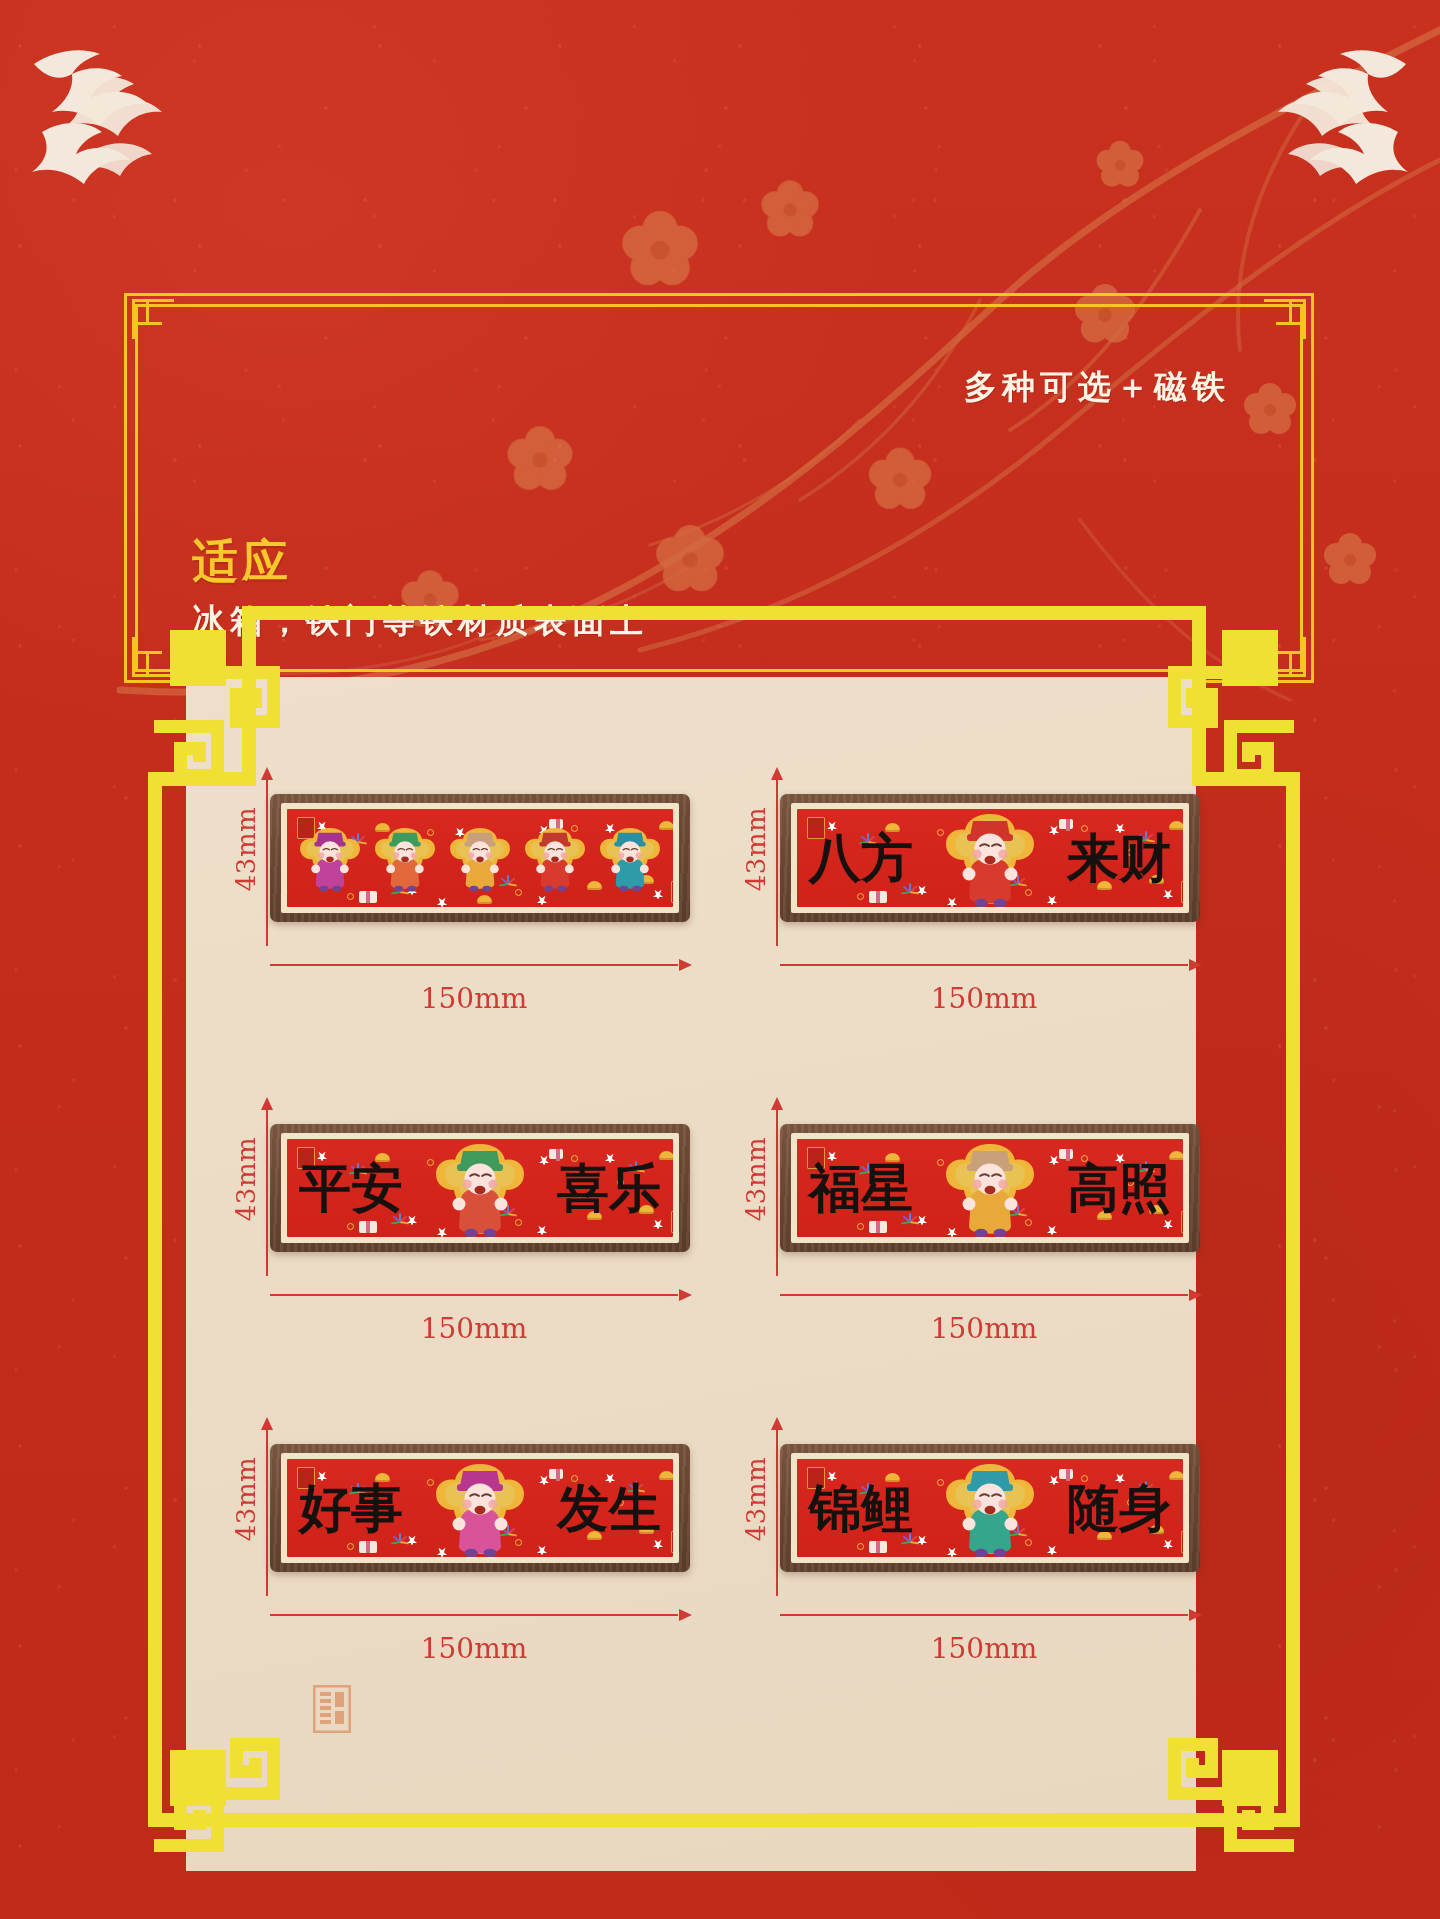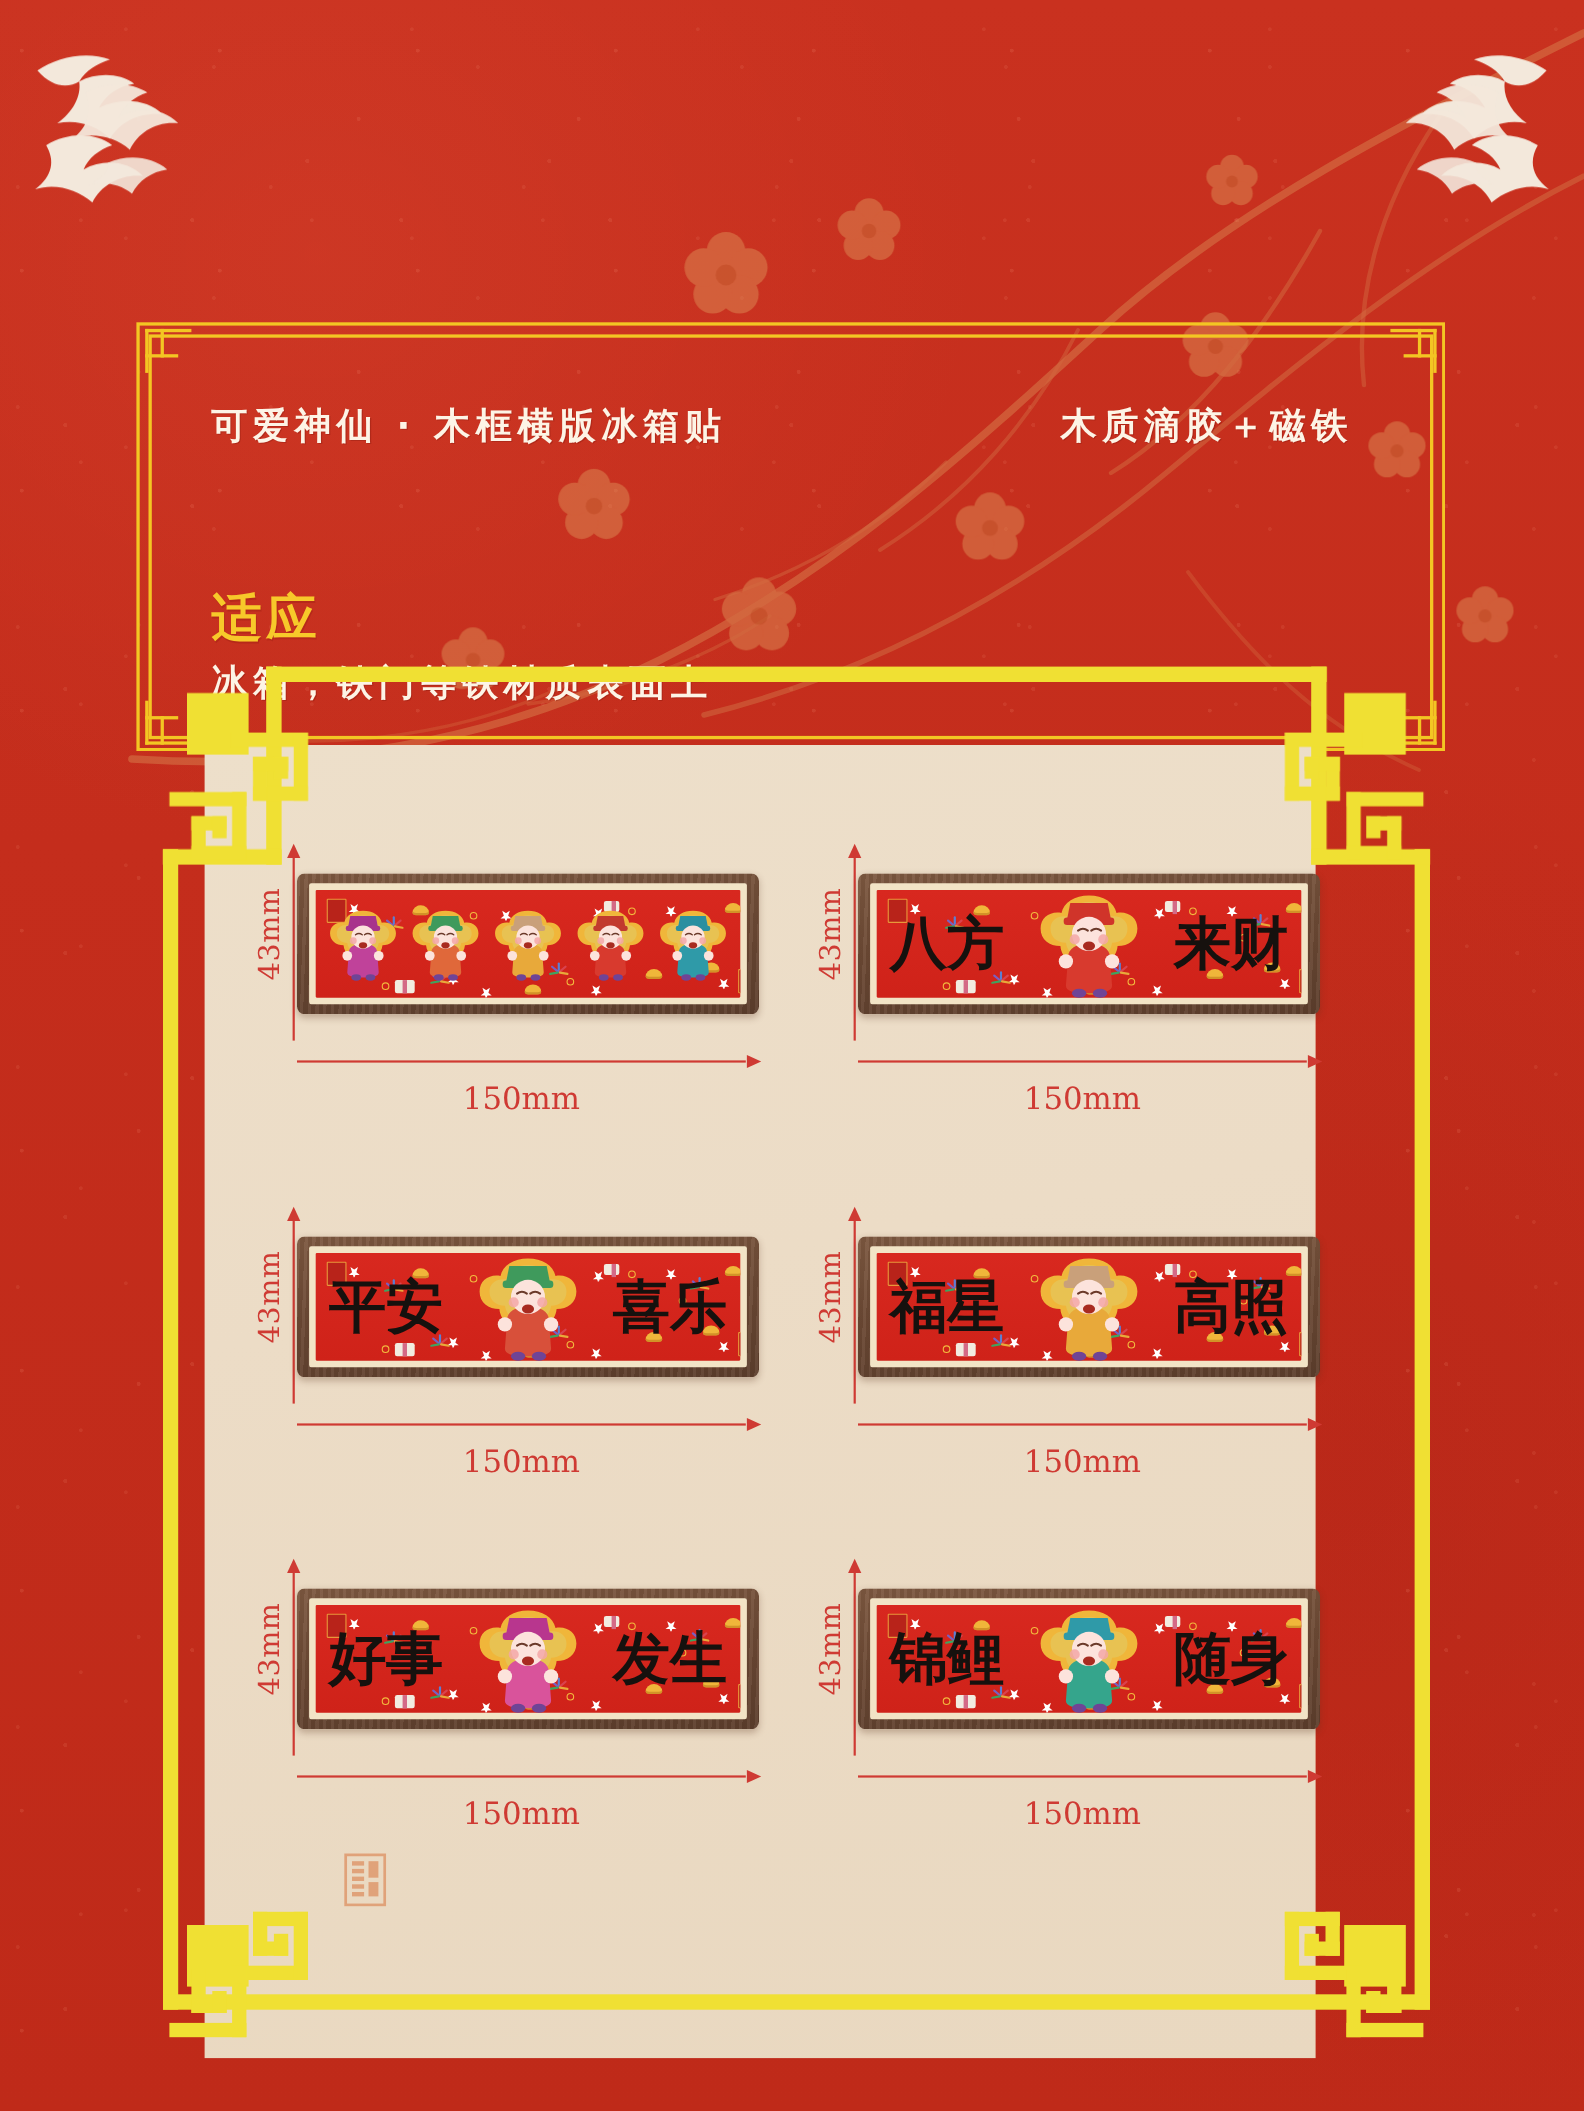--- a/index.html
+++ b/index.html
@@ -337,24 +337,23 @@
     </div>
     <div class="ip-corner" style="right:8px;bottom:6px;transform:scale(-1,-1);">
       <i style="left:0;top:0;width:3px;height:40px;"></i>
       <i style="left:0;top:0;width:42px;height:3px;"></i>
       <i style="left:14px;top:0;width:3px;height:26px;"></i>
       <i style="left:0;top:23px;width:30px;height:3px;"></i>
     </div>
 
     <div class="info-grid">
       <div class="info-cell" style="left:68px;top:57px;">
-        <div class="info-value">可爱神仙 · 木框横版冰箱贴</div>
       </div>
       <div class="info-cell" style="left:840px;top:57px;">
-        <div class="info-value">木质滴胶＋磁铁</div>
+        <div class="info-value">多种可选＋磁铁</div>
       </div>
       <div class="info-cell" style="left:68px;top:245px;">
         <div class="info-label">适应</div>
         <div class="info-value">冰箱，铁门等铁材质表面上</div>
       </div>
     </div>
   </div>
 
   <div id="showcase">
     <div id="paper"></div>

